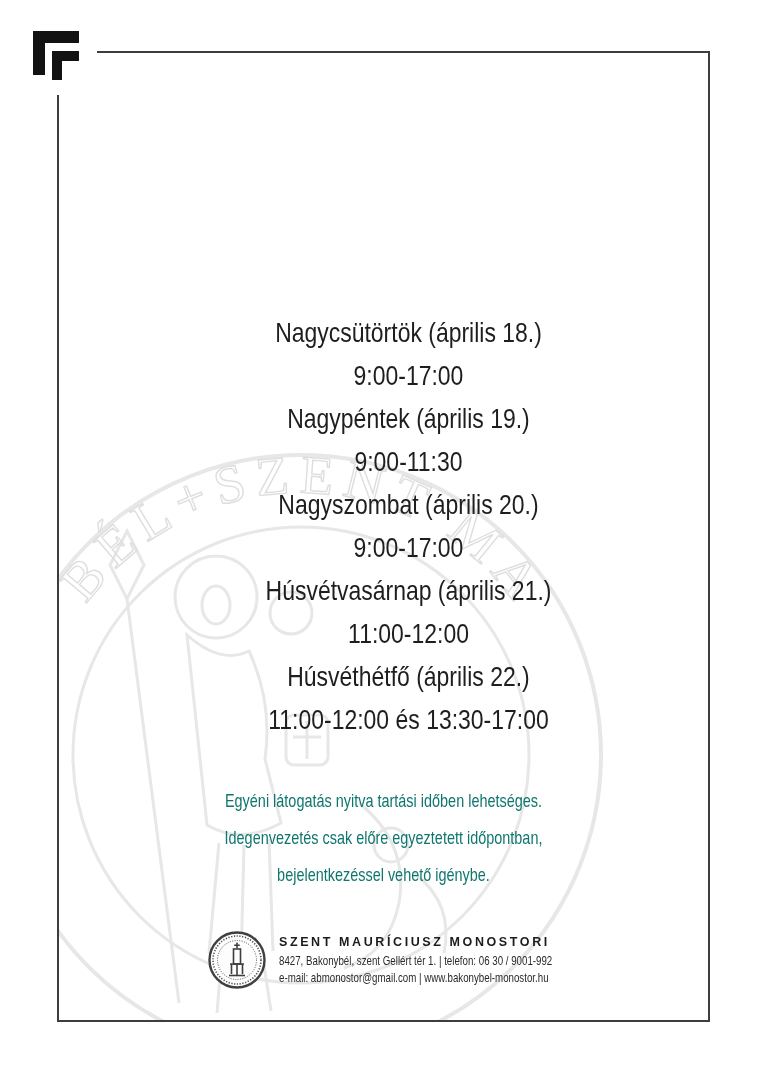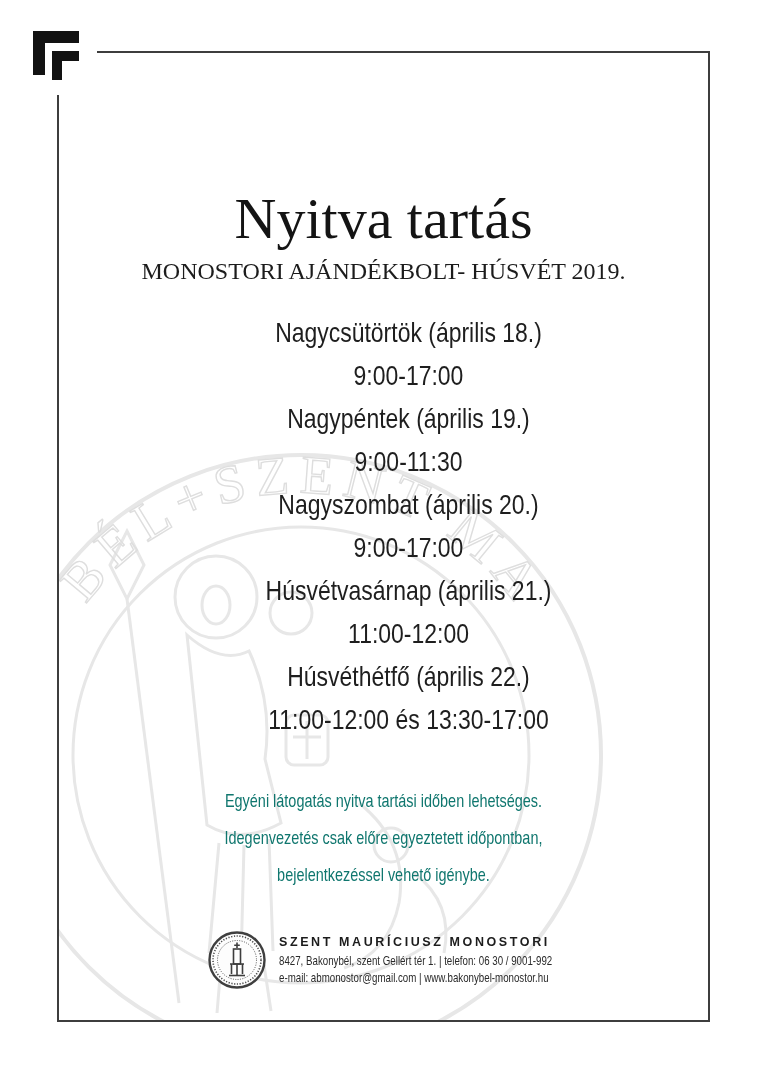--- a/index.html
+++ b/index.html
@@ -119,23 +119,21 @@
       <circle cx="332" cy="792" r="17"></circle>
     </g>
     <text font-family="Liberation Serif, serif" font-size="54" letter-spacing="9" fill="none" stroke="#dedede" stroke-width="1.4">
       <textPath href="#wm-ring">BÉL+SZENT MA</textPath>
     </text>
   </svg>
 </div>
 
 <div class="content">
 
-  <div class="poster-title">Nyitva tartás</div>
 
-  <div class="poster-subtitle">MONOSTORI AJÁNDÉKBOLT- HÚSVÉT 2019.</div>
 
   <div class="schedule">
     <div class="schedule-line">Nagycsütörtök (április 18.)</div>
     <div class="schedule-line">9:00-17:00</div>
     <div class="schedule-line">Nagypéntek (április 19.)</div>
     <div class="schedule-line">9:00-11:30</div>
     <div class="schedule-line">Nagyszombat (április 20.)</div>
     <div class="schedule-line">9:00-17:00</div>
     <div class="schedule-line">Húsvétvasárnap (április 21.)</div>
     <div class="schedule-line">11:00-12:00</div>

